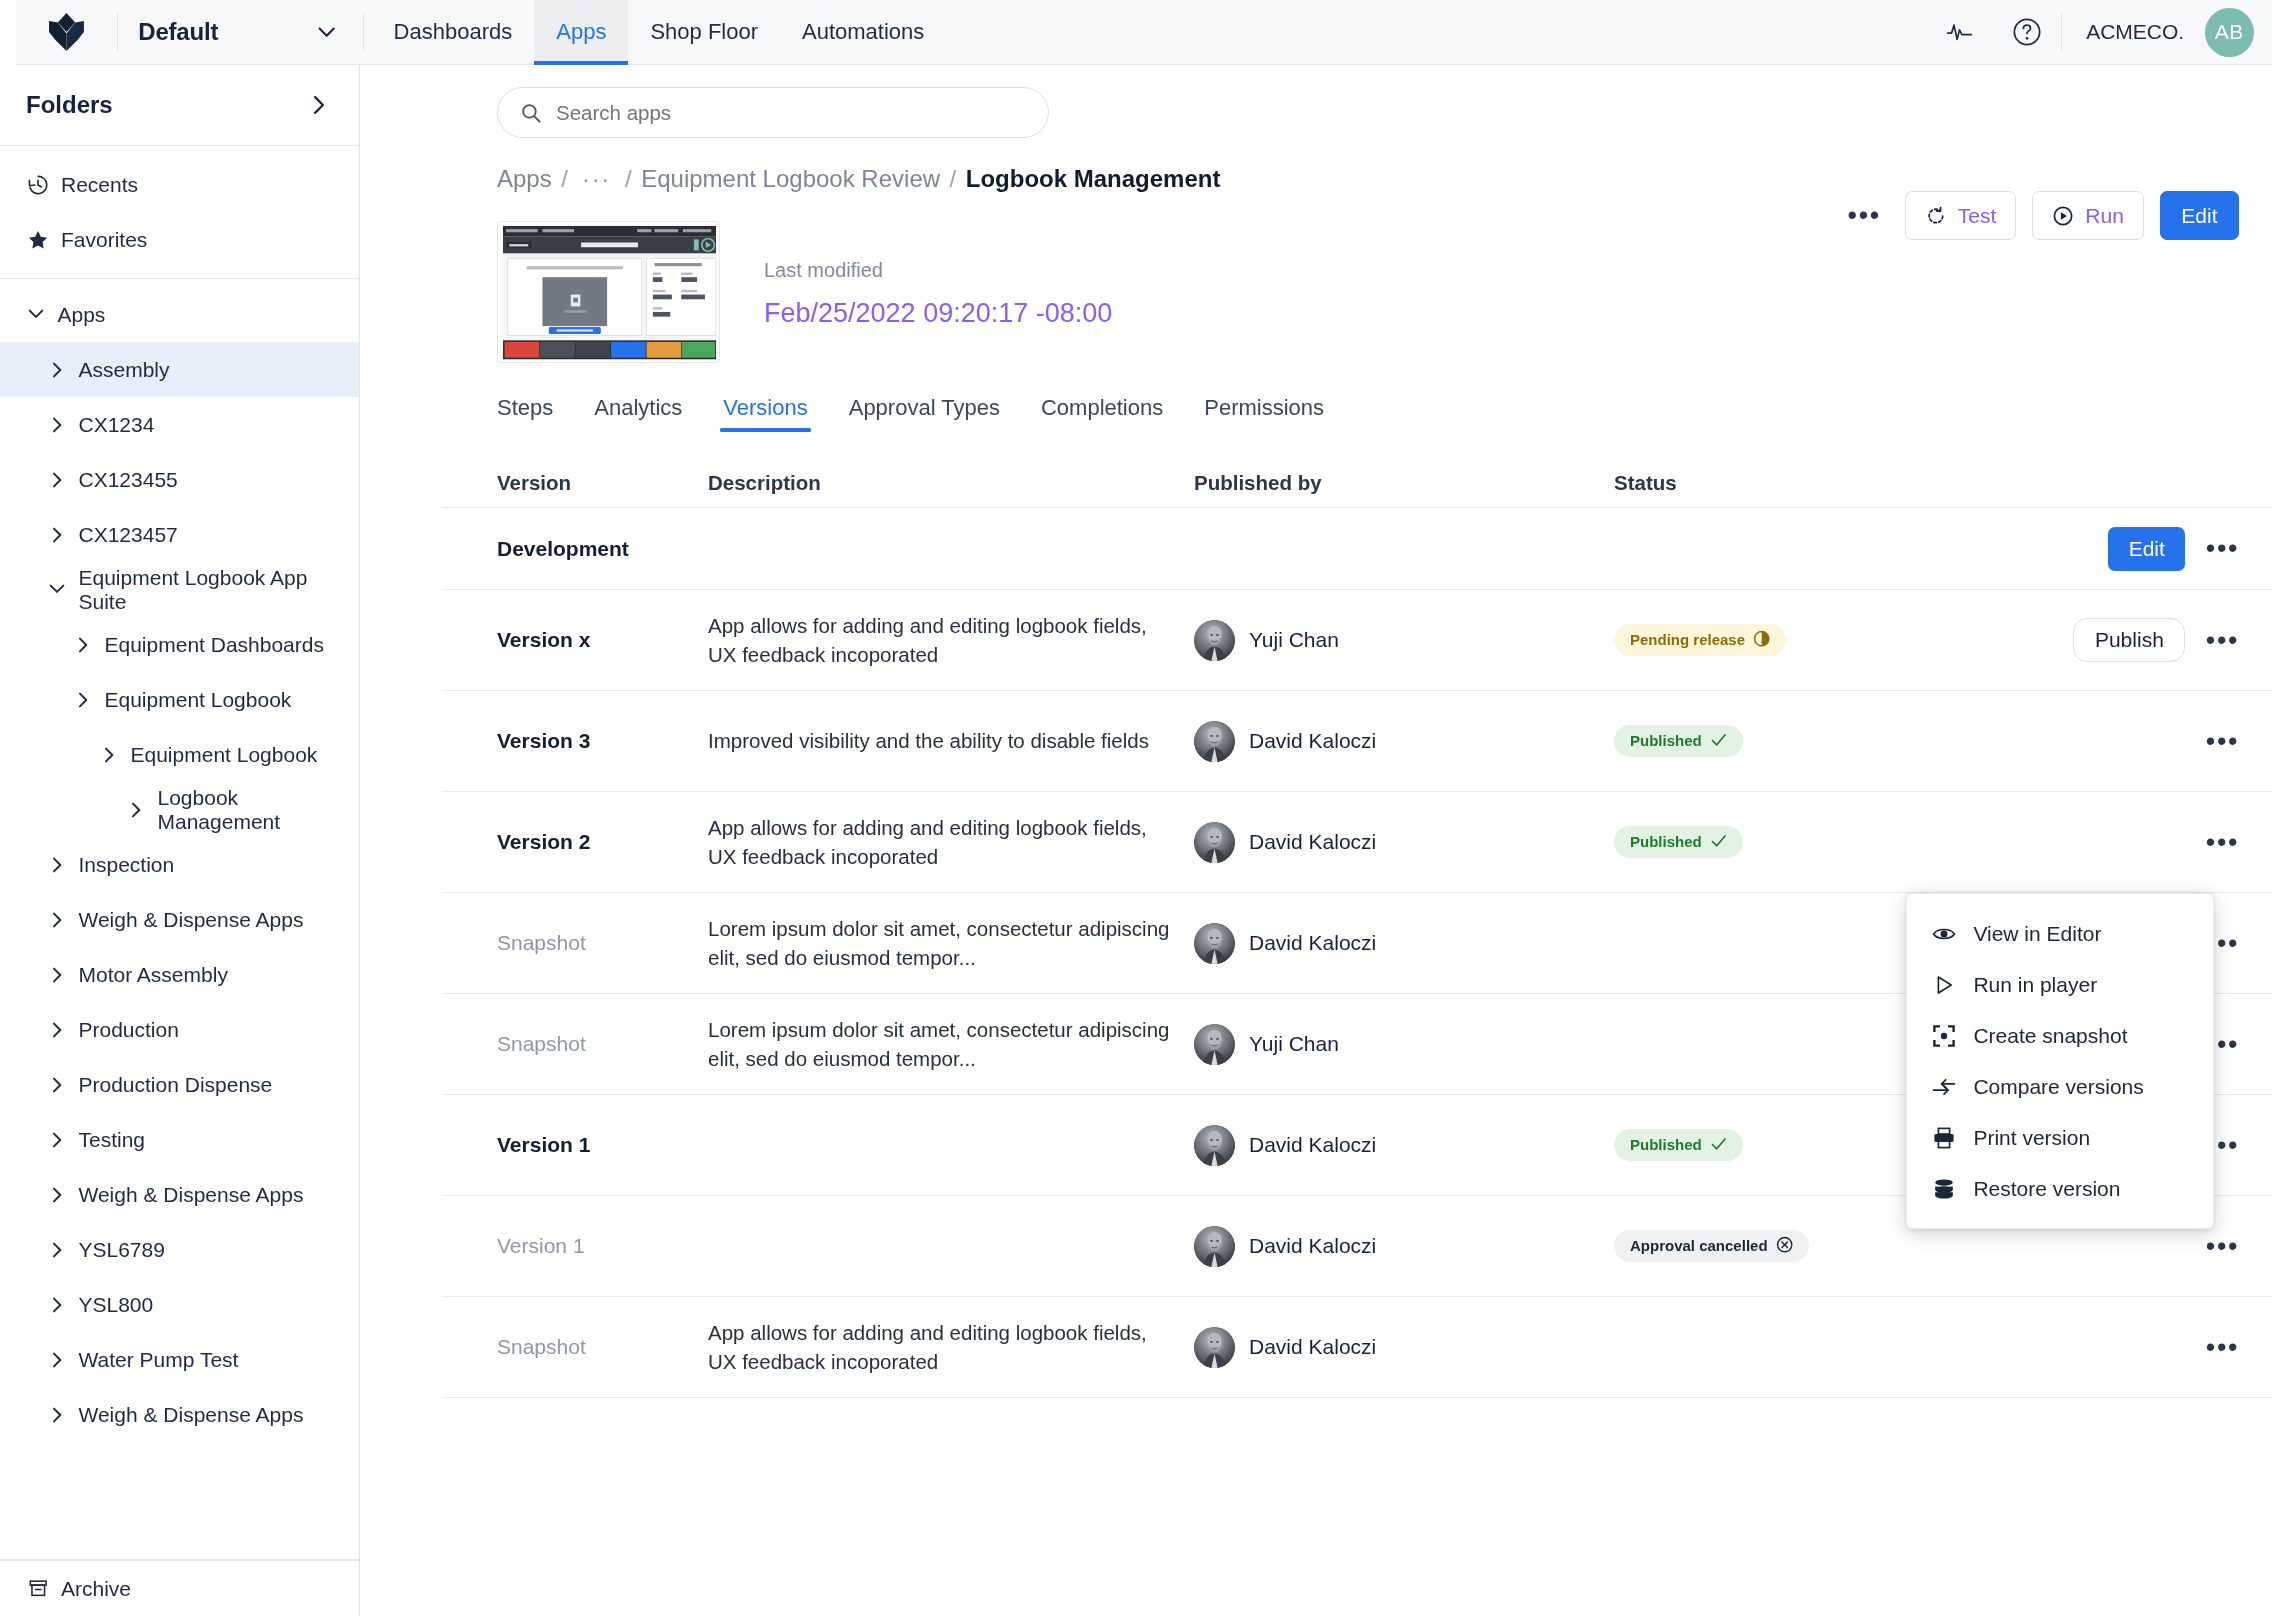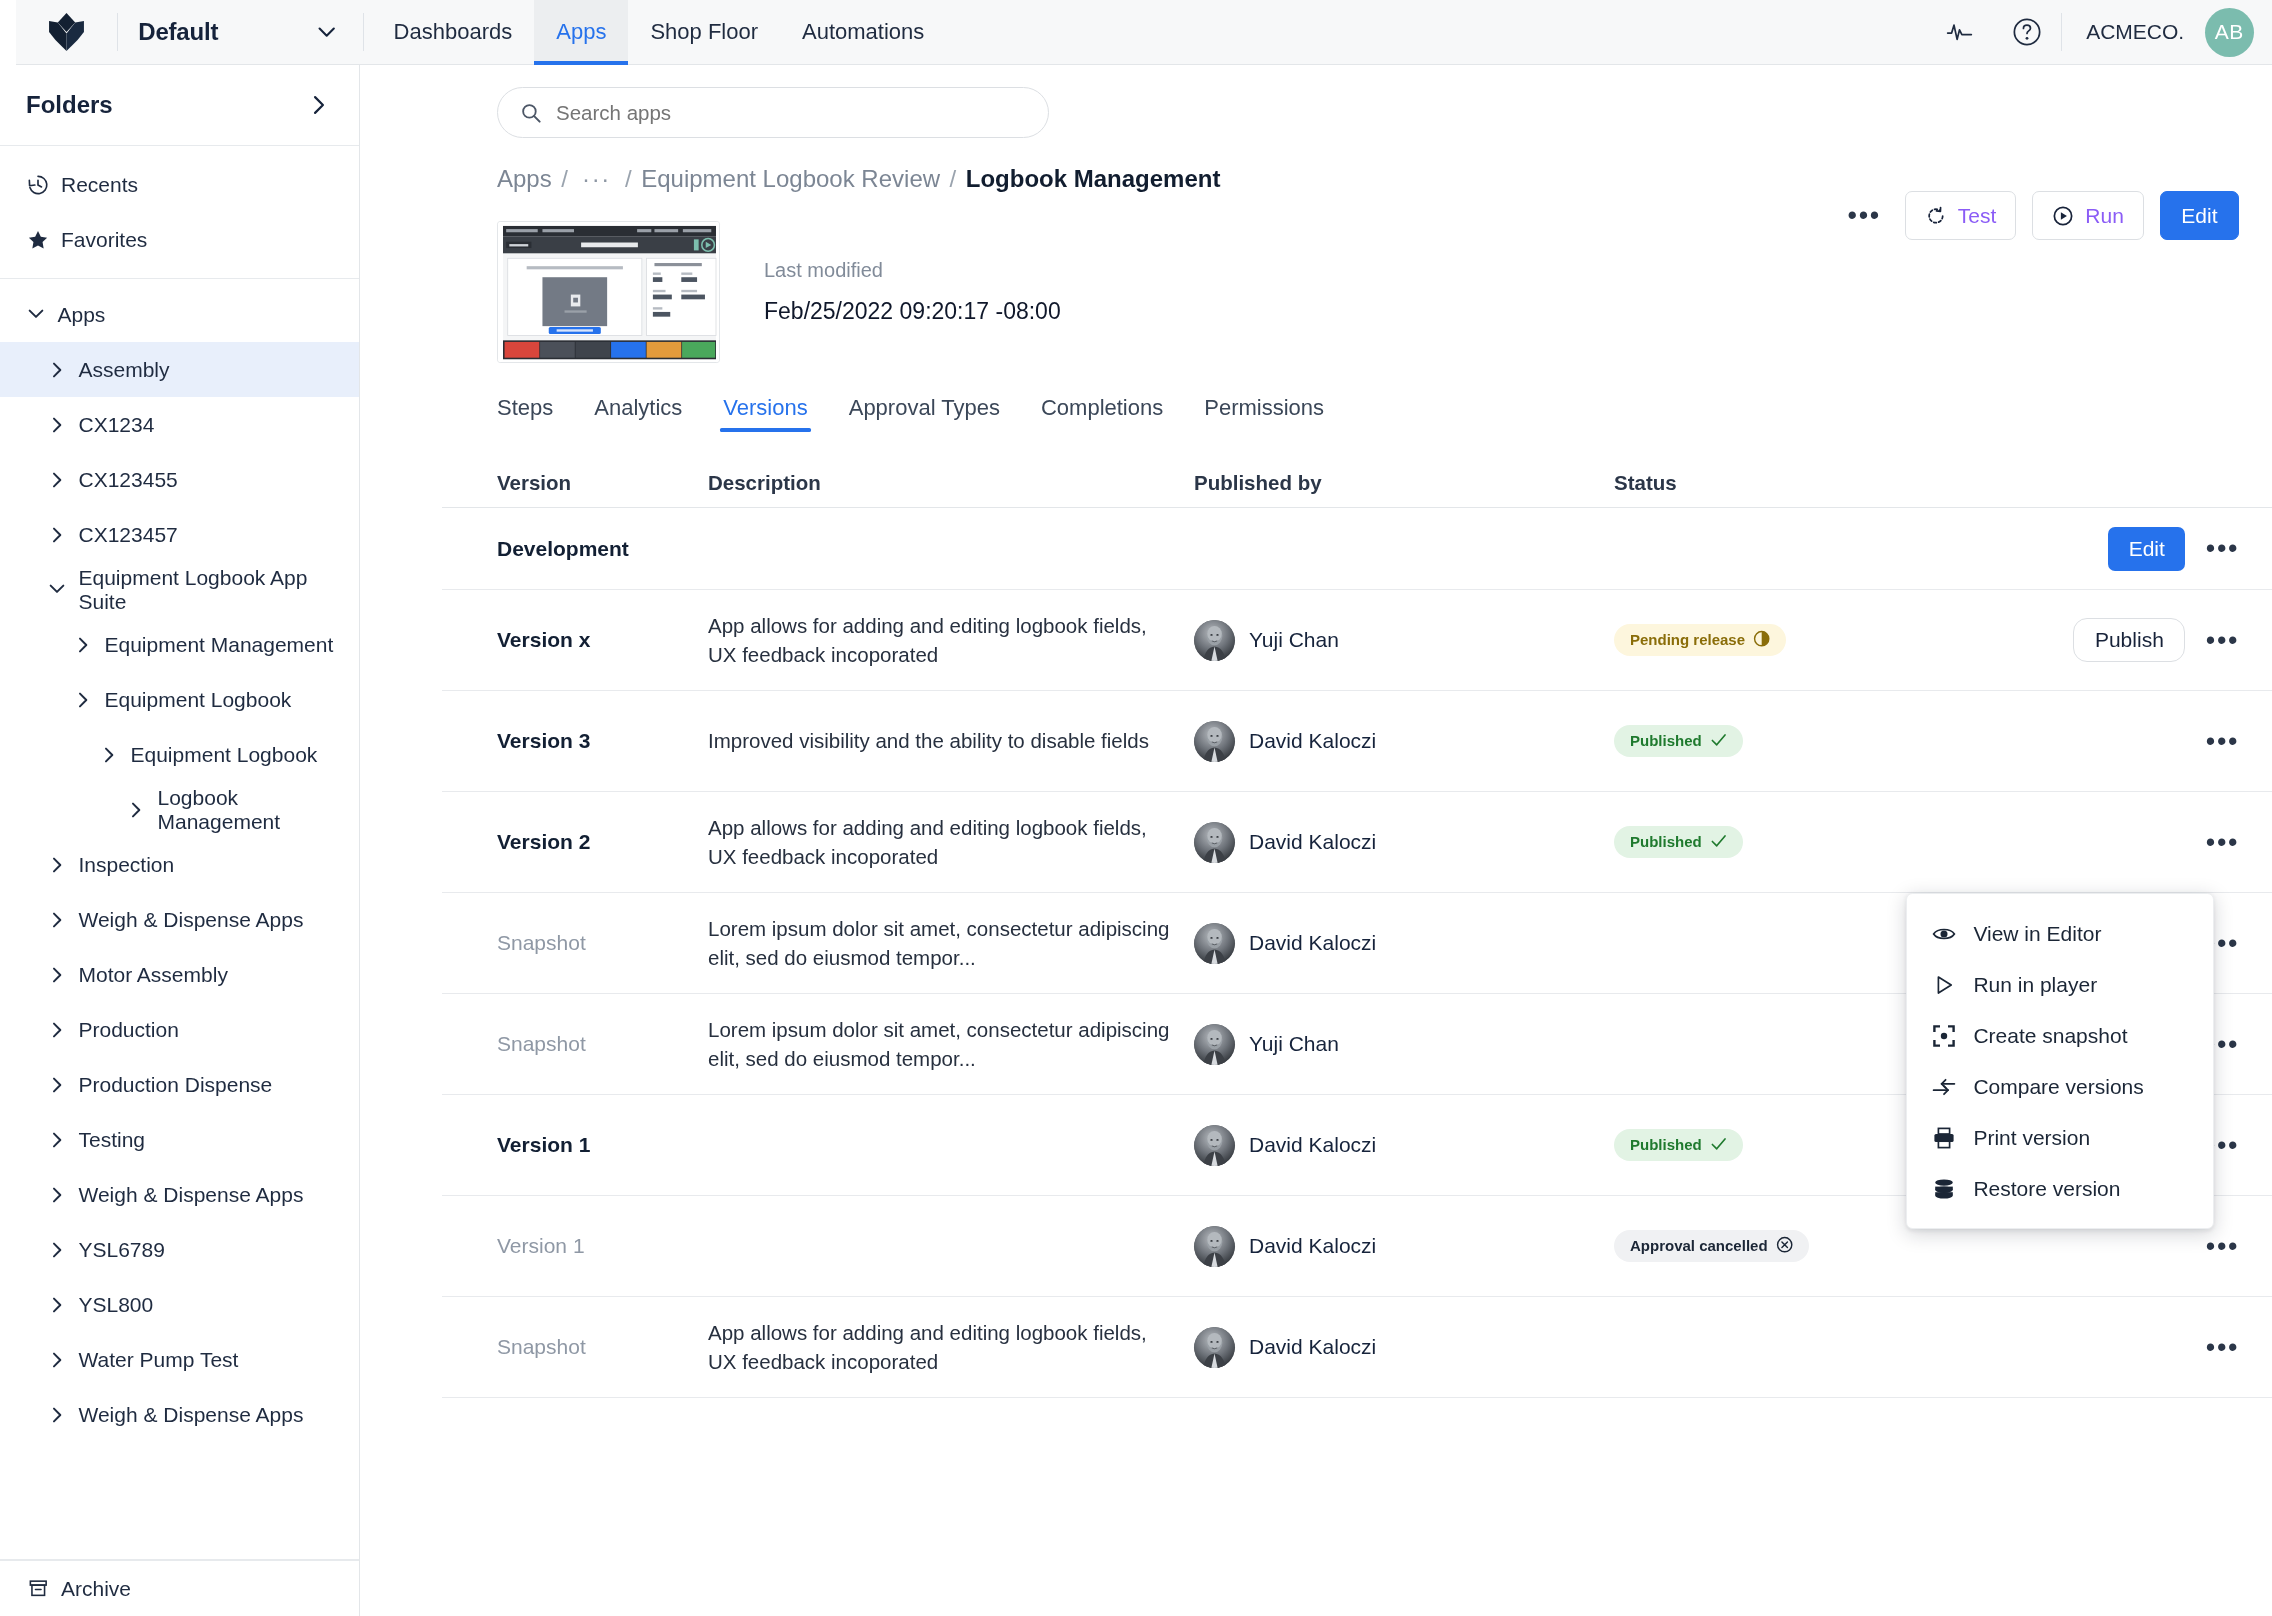--- a/index.html
+++ b/index.html
@@ -93,21 +93,21 @@
     display:flex; align-items:center; gap:11px; padding: 0 19px;
     font-size:21px; color:#8b5cf6; cursor:pointer;
   }
   .btn.primary { background:#2672ec; color:#fff; border-color:#2672ec; padding: 0 20.5px;}
   .hero { display:flex; align-items:flex-start; padding: 28px 0 0 55px; gap:44px; }
   .thumb {
     width:223px; height:142px; border:0.8px solid #e3e6e9; border-radius:3.2px; overflow:hidden;
     background:#fff; flex:0 0 223px;
   }
   .lm-label { font-size:20px; color:#818b99; padding-top:38px; }
-  .lm-date { font-size:23px; color:#0f172a; padding-top:16px; }
+  .lm-date { font-size:27px; color:#8b5cf6; padding-top:16px; }
   
   .tabs { display:flex; align-items:flex-end; gap:0; padding: 32px 0 0 55px; }
   .tab {
     font-size:22px; color:#3b4758; padding: 0 20.5px 11px; cursor:pointer; position:relative;
   }
   .tab.active { color:#2672ec; }
   .tab.active::after { content:""; position:absolute; left:17.4px; right:17.4px; bottom:0; height:4px; background:#2672ec; border-radius:1.6px;}
   .tab:first-child { padding-left:0; }
   .tab:first-child.active::after { left:0; }
   
@@ -283,21 +283,21 @@
           </svg>
         </span>
         <span>Equipment Logbook App Suite</span>
       </div>
       <div class="sb-item lvl3">
         <span class="caret">
           <svg width="10.3" height="16" viewBox="0 0 13 20">
             <path d="M2.5 2 L10.5 10 L2.5 18" stroke="#1f2b40" stroke-width="2.5" fill="none" stroke-linecap="round" stroke-linejoin="round"></path>
           </svg>
         </span>
-        <span>Equipment Management</span>
+        <span>Equipment Dashboards</span>
       </div>
       <div class="sb-item lvl3">
         <span class="caret">
           <svg width="10.3" height="16" viewBox="0 0 13 20">
             <path d="M2.5 2 L10.5 10 L2.5 18" stroke="#1f2b40" stroke-width="2.5" fill="none" stroke-linecap="round" stroke-linejoin="round"></path>
           </svg>
         </span>
         <span>Equipment Logbook</span>
       </div>
       <div class="sb-item lvl4">

